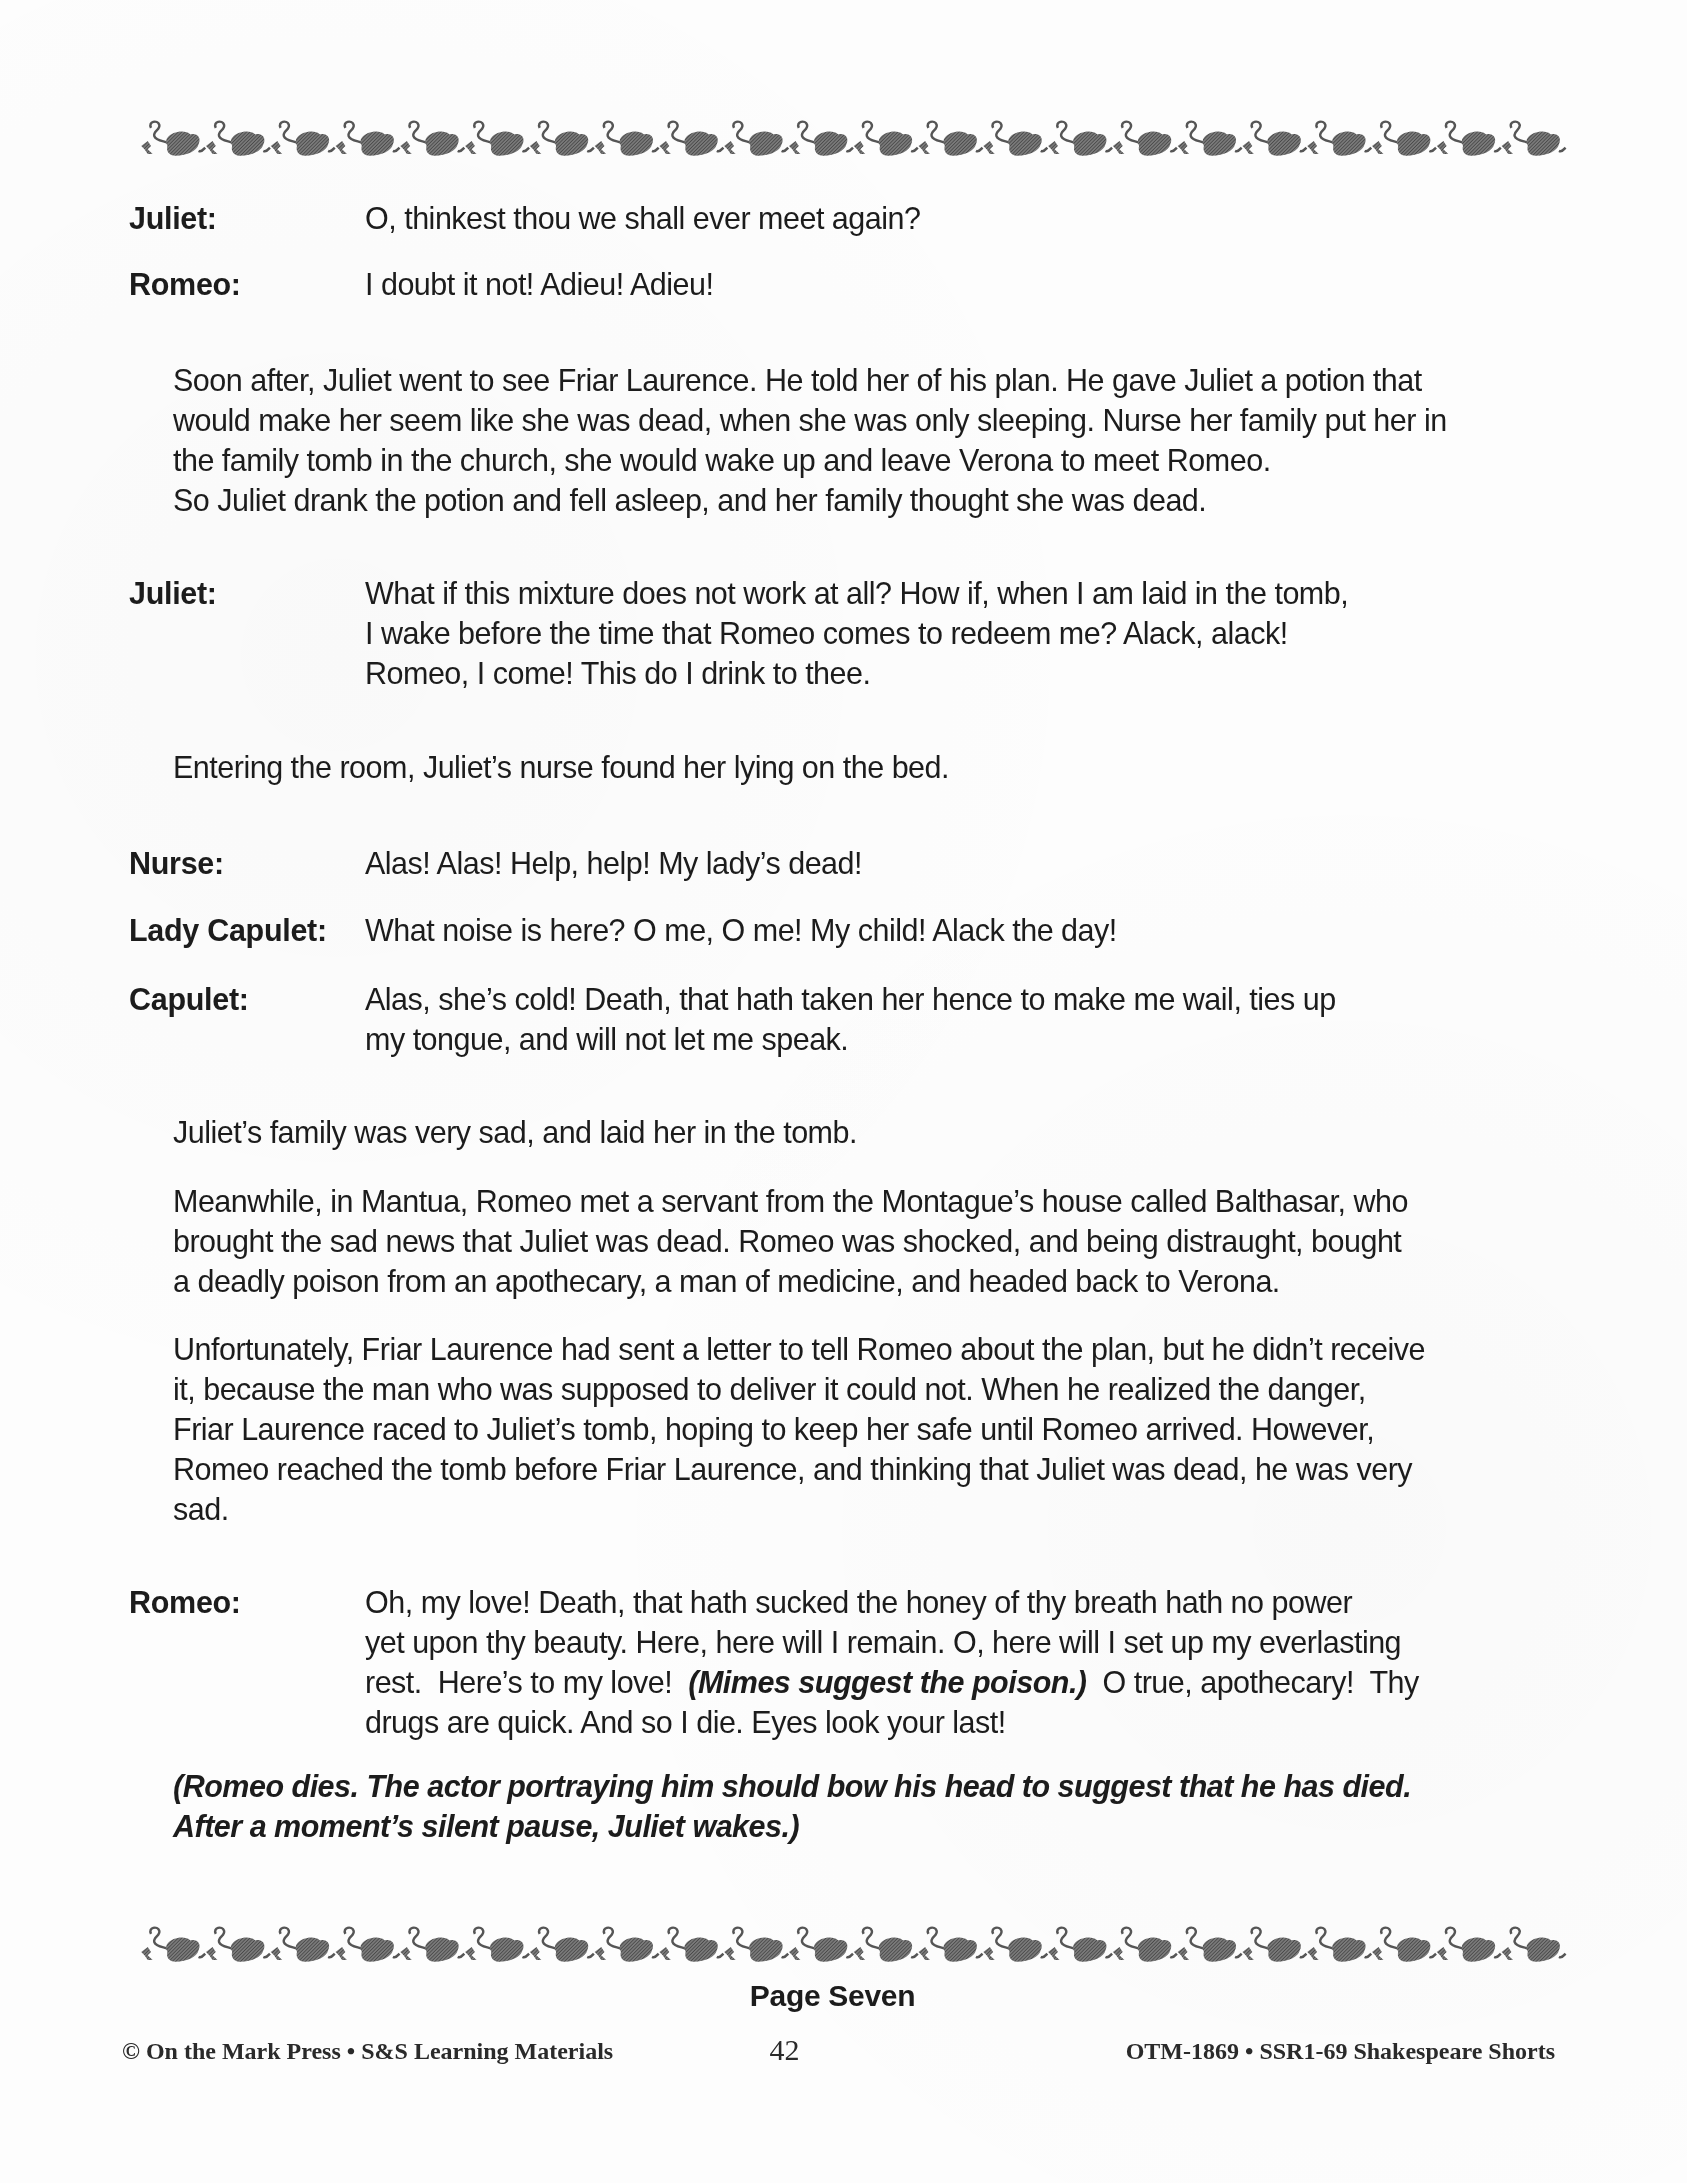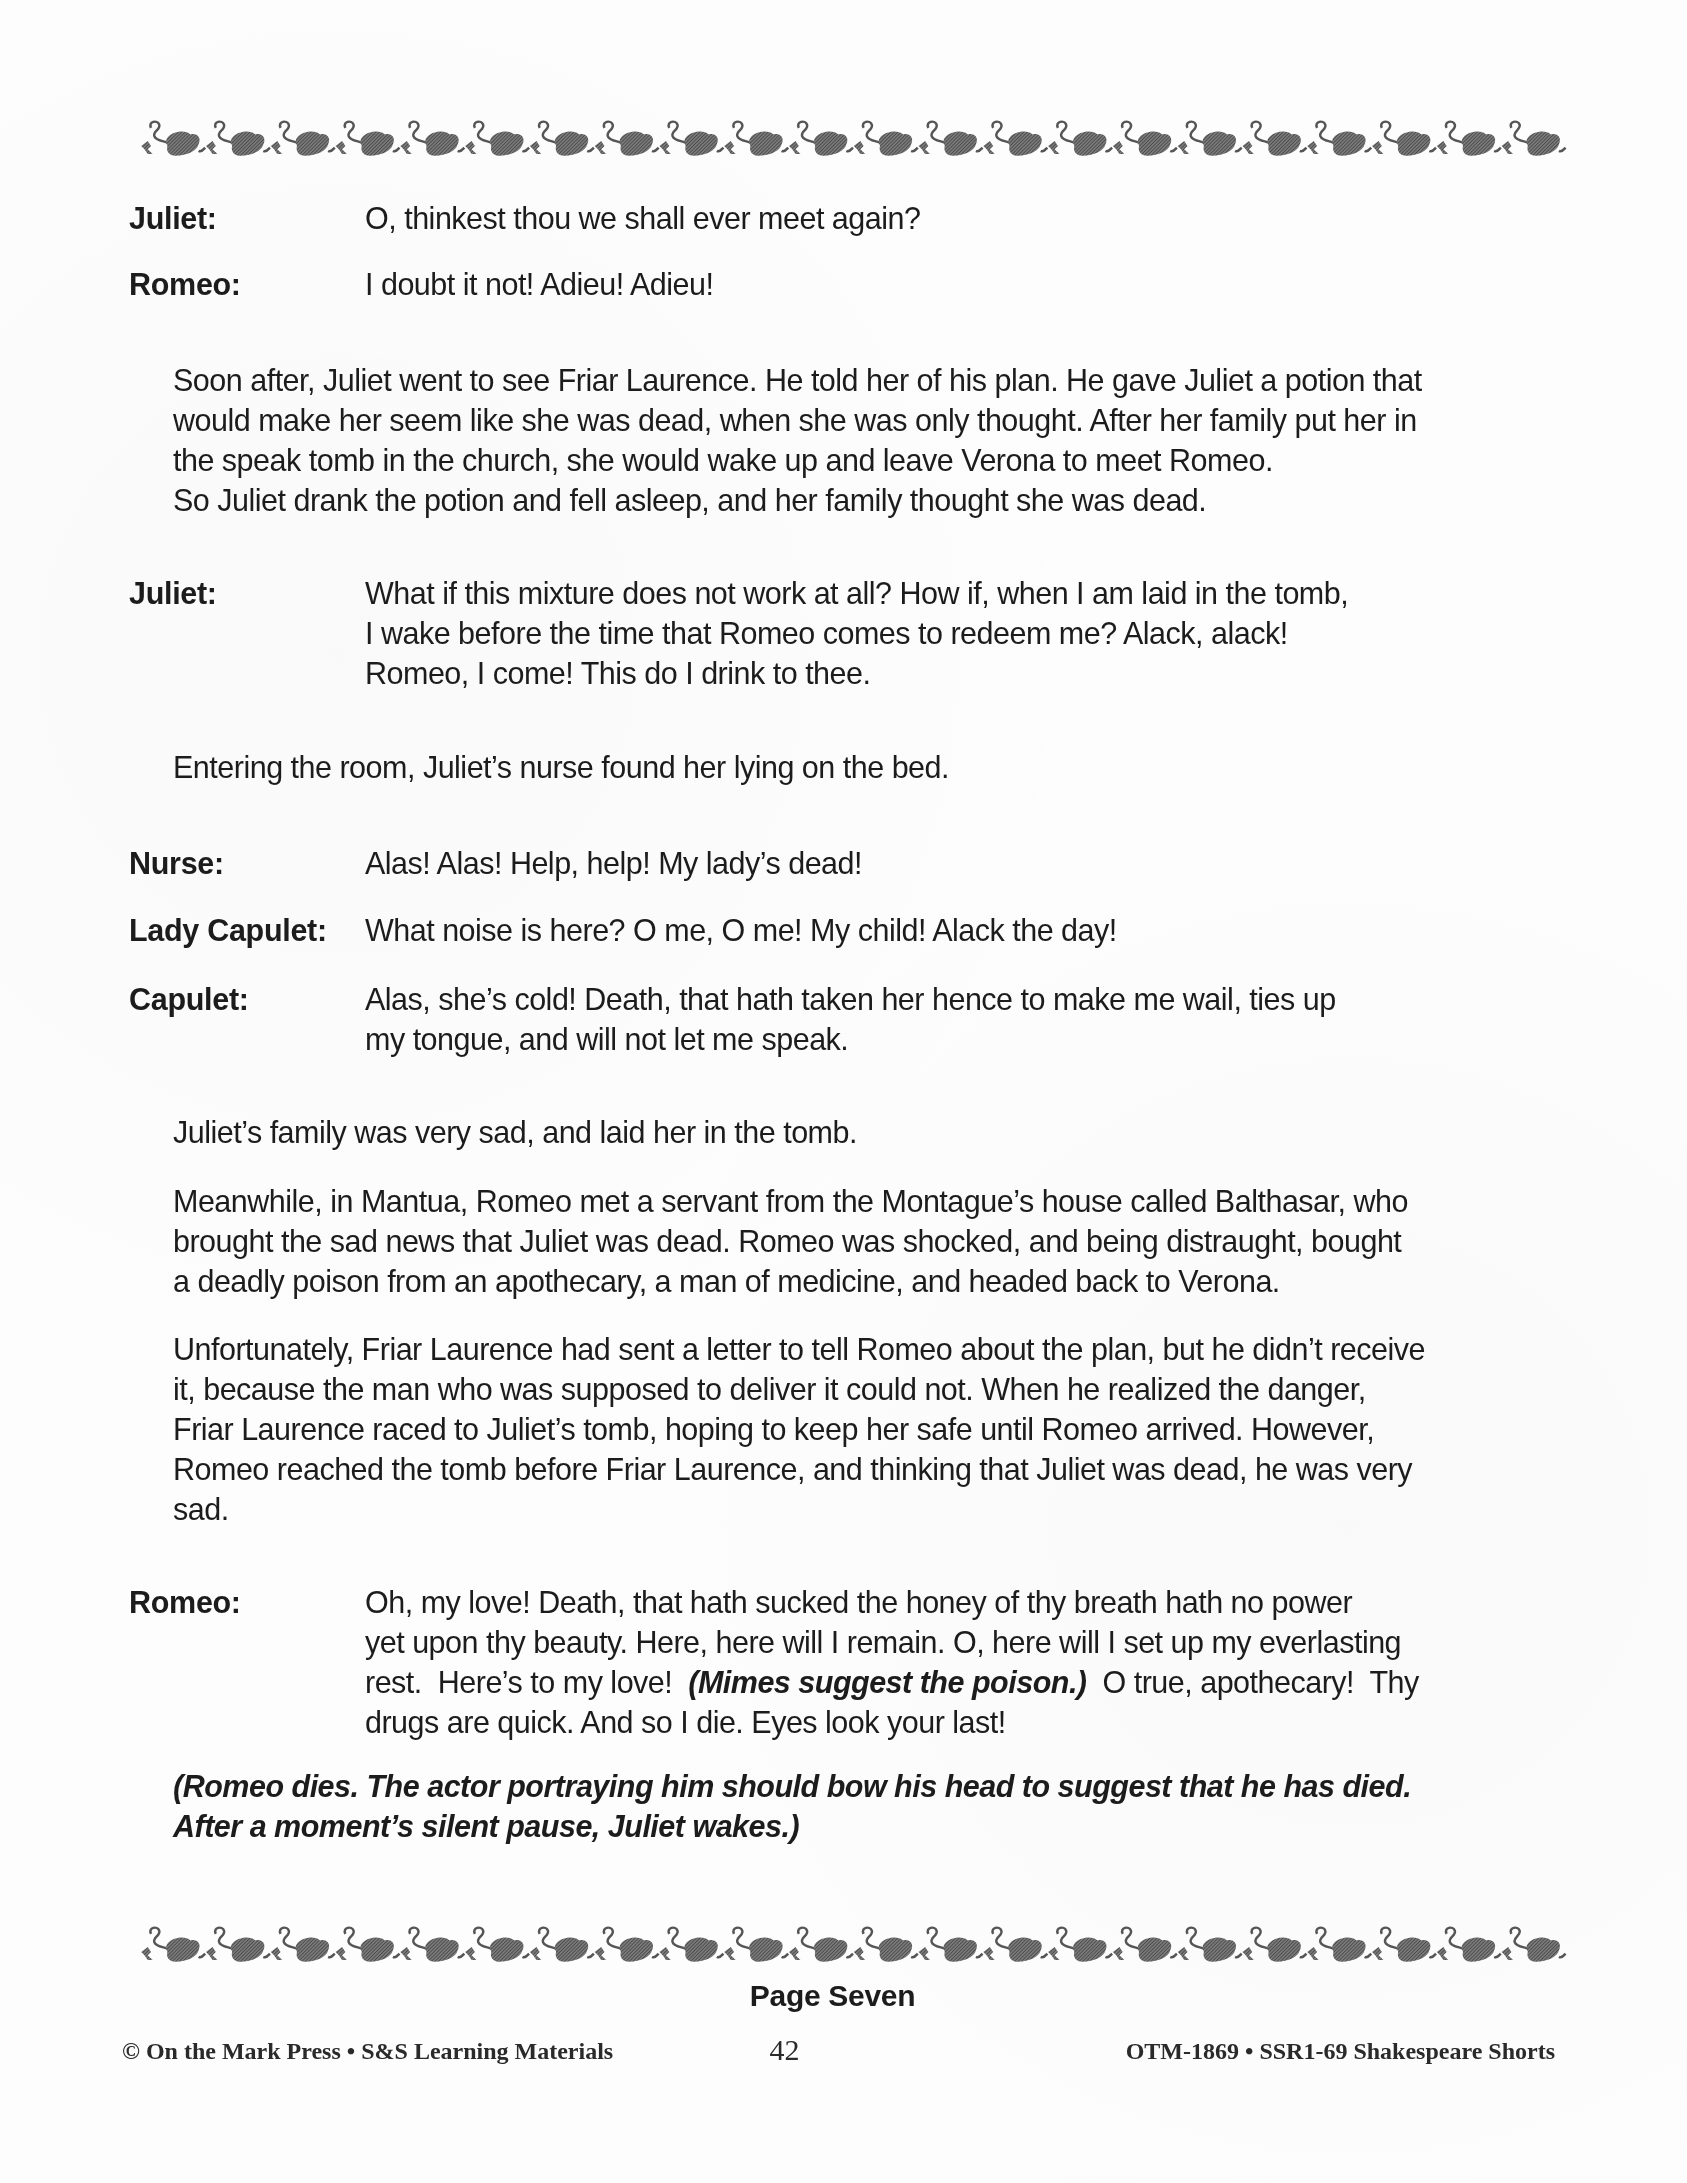--- a/index.html
+++ b/index.html
@@ -146,22 +146,22 @@
   <div class="speech" style="top:198px">
     <span class="ln">O, thinkest thou we shall ever meet again?</span>
   </div>
   <div class="speaker" style="top:264px">Romeo:</div>
   <div class="speech" style="top:264px">
     <span class="ln">I doubt it not!  Adieu!  Adieu!</span>
   </div>
 
   <div class="para" style="top:360px">
     <span class="ln">Soon after, Juliet went to see Friar Laurence.  He told her of his plan.  He gave Juliet a potion that</span>
-    <span class="ln">would make her seem like she was dead, when she was only thought.  After her family put her in</span>
-    <span class="ln">the speak tomb in the church, she would wake up and leave Verona to meet Romeo.</span>
+    <span class="ln">would make her seem like she was dead, when she was only sleeping.  Nurse her family put her in</span>
+    <span class="ln">the family tomb in the church, she would wake up and leave Verona to meet Romeo.</span>
     <span class="ln">So Juliet drank the potion and fell asleep, and her family thought she was dead.</span>
   </div>
 
   <div class="speaker" style="top:573px">Juliet:</div>
   <div class="speech" style="top:573px">
     <span class="ln">What if this mixture does not work at all?  How if, when I am laid in the tomb,</span>
     <span class="ln">I wake before the time that Romeo comes to redeem me?  Alack, alack!</span>
     <span class="ln">Romeo, I come!  This do I drink to thee.</span>
   </div>
 

